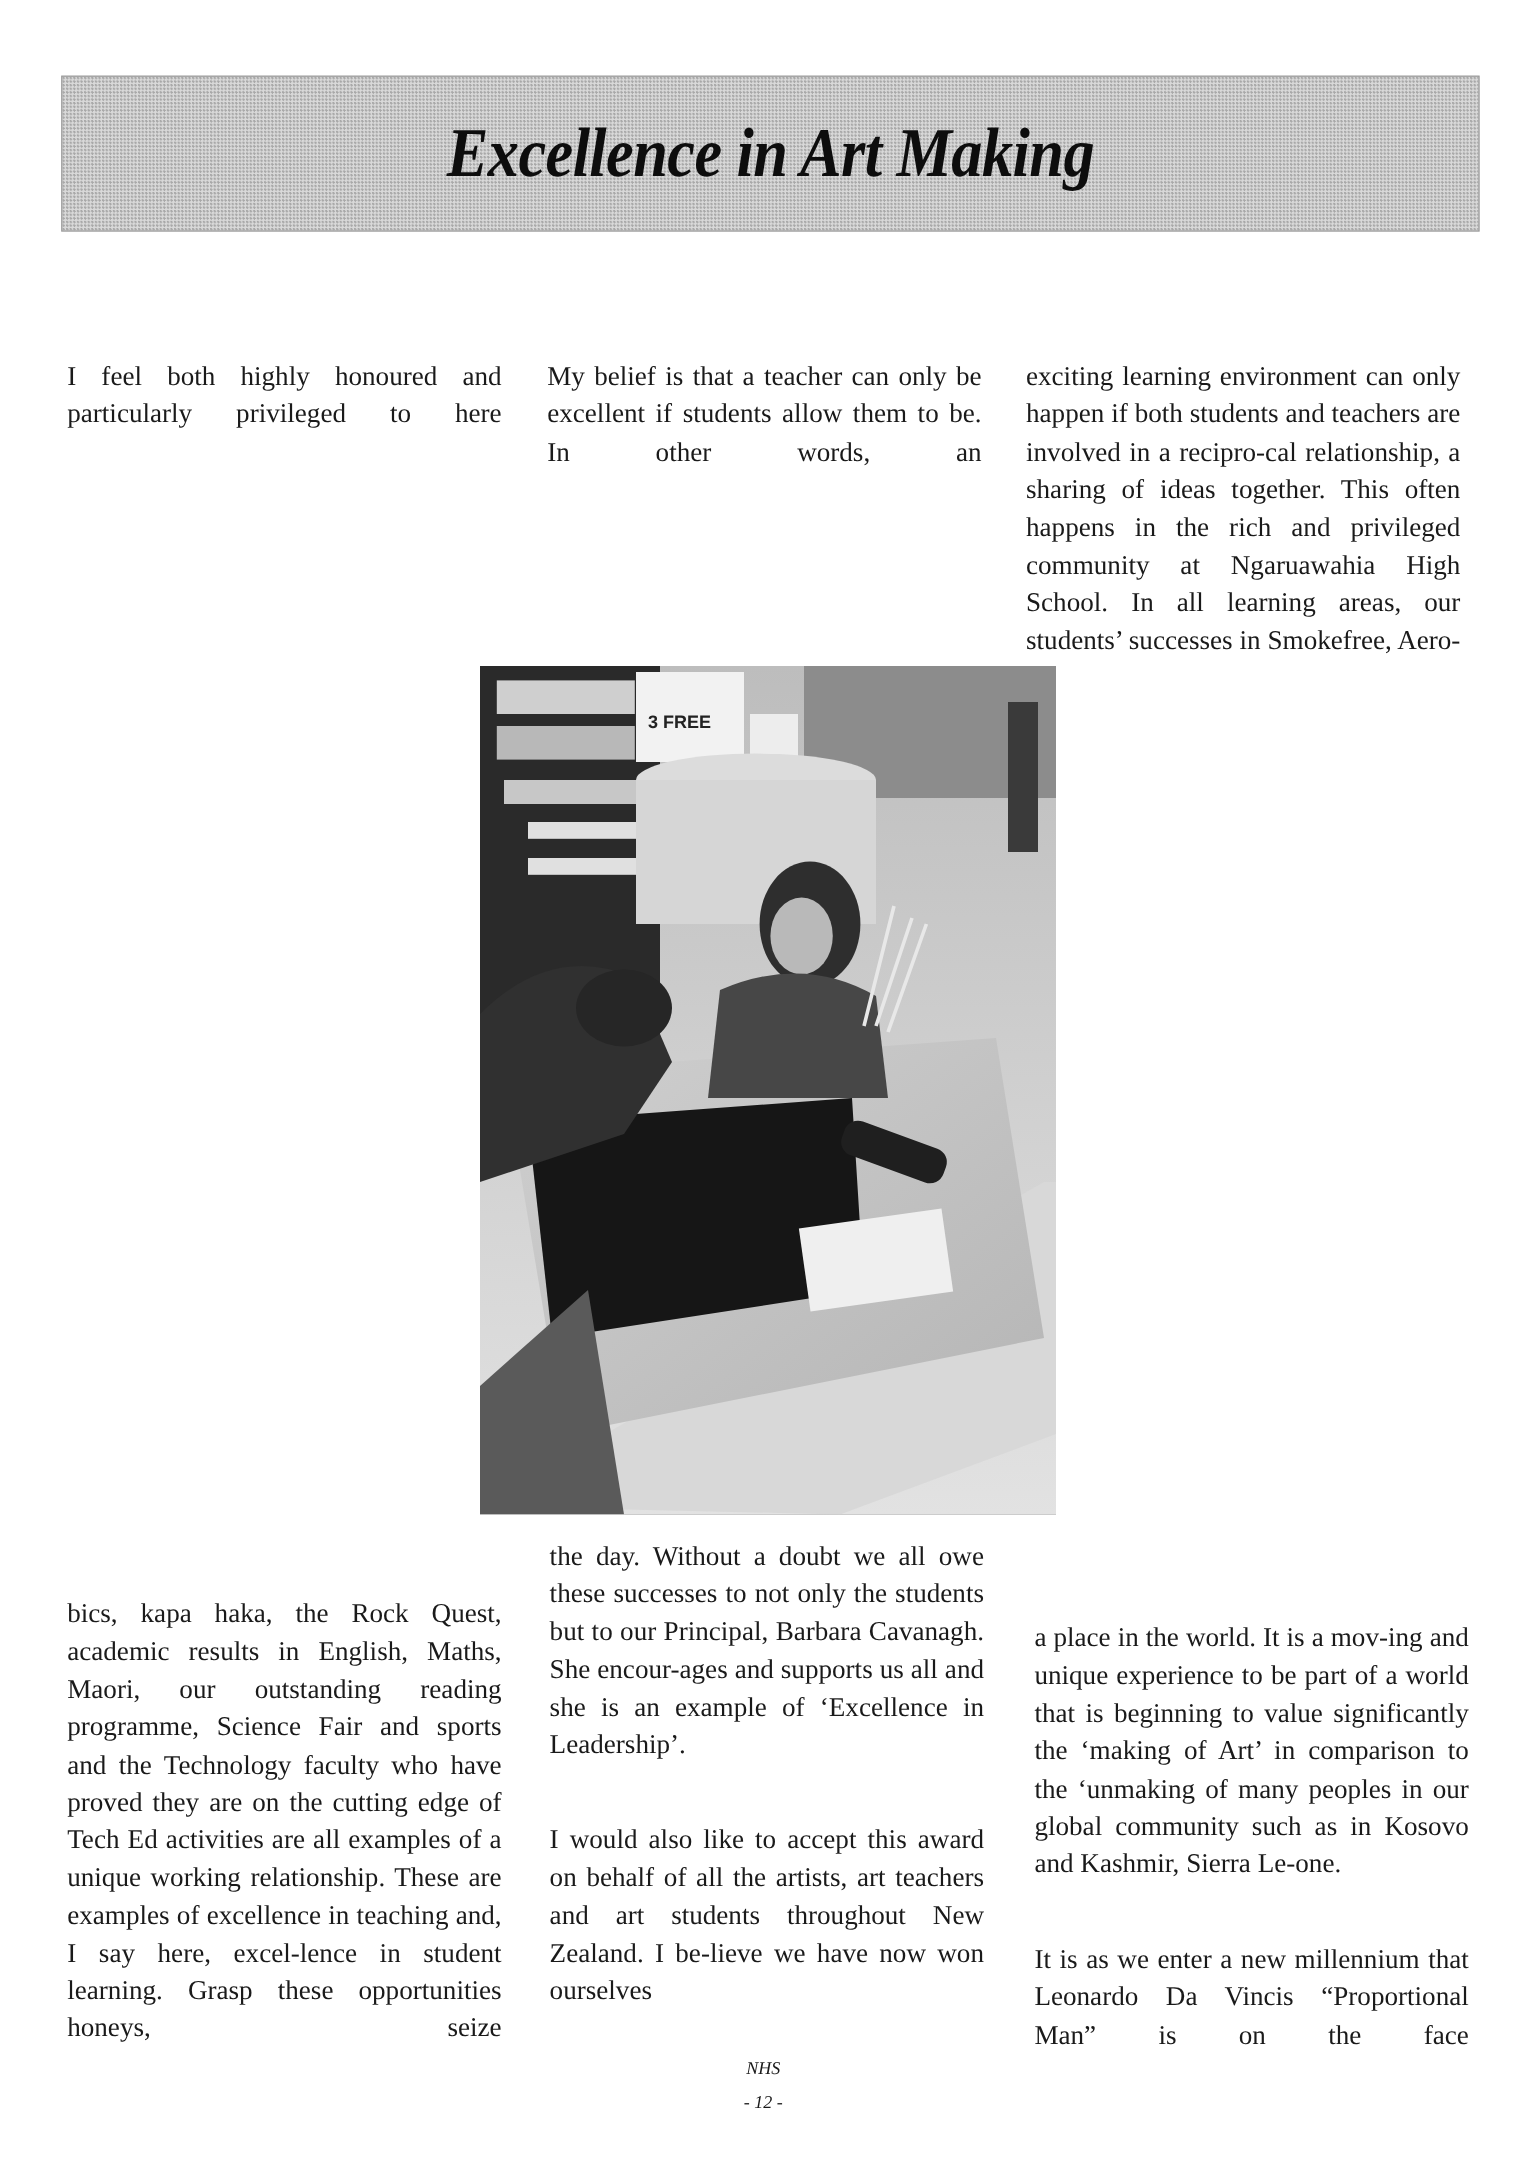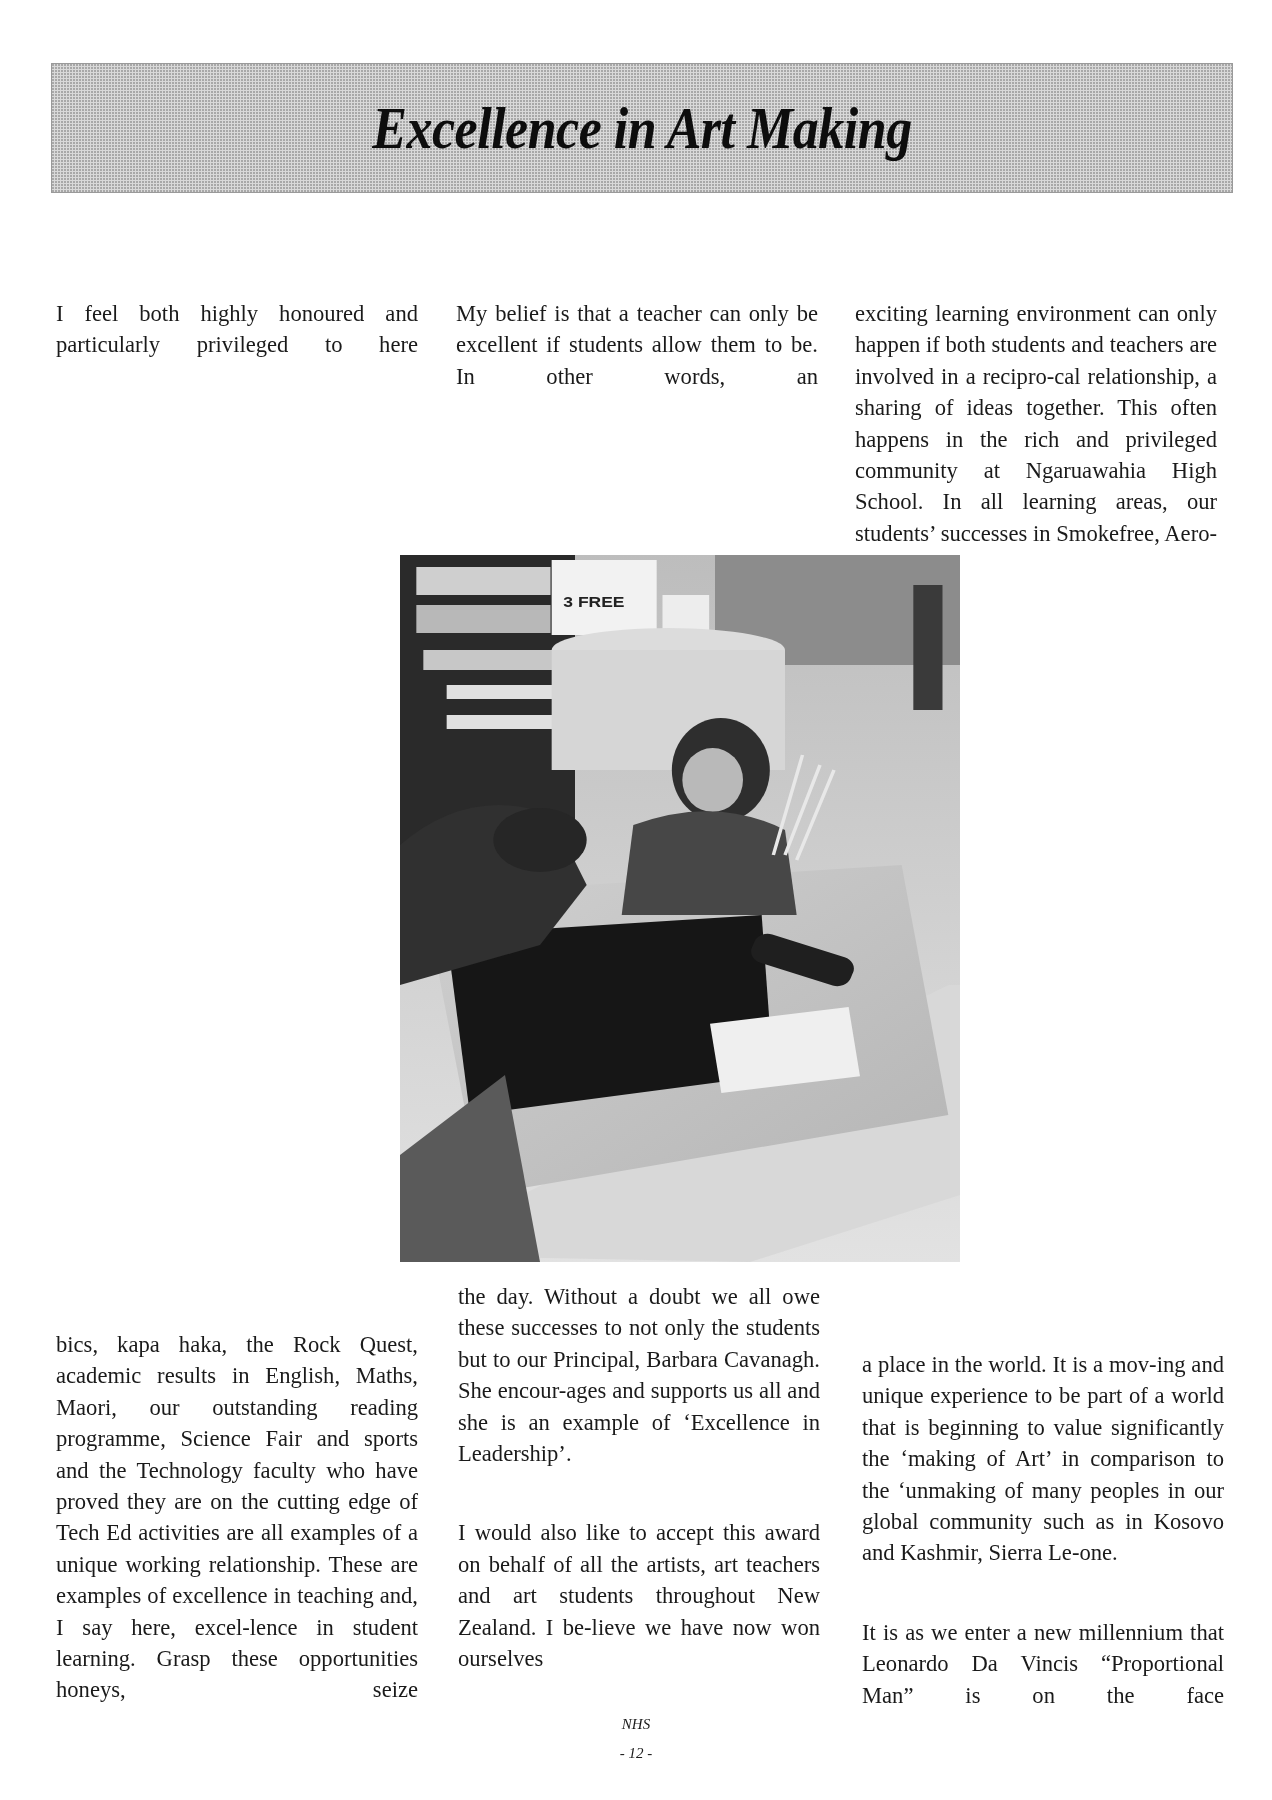--- a/index.html
+++ b/index.html
@@ -22,21 +22,21 @@
   .col p:last-child { margin-bottom: 0; }
   .col p.last-line { text-align-last: justify; margin-top: 48px; }
 
   #c1 { left: 56px;  top: 250px; }
   #c2 { left: 456px; top: 250px; }
   #c3 { left: 855px; top: 250px; }
   #c4 { left: 56px;  top: 1281px; }
   #c5 { left: 458px; top: 1281px; }
   #c6 { left: 862px; top: 1349px; }
 
-  .photo { position: absolute; left: 400px; top: 555px; width: 560px; height: 707px;
+  .photo { position: absolute; left: 400px; top: 555px; width: 480px; height: 707px;
     background: #7a7a7a; overflow: hidden; }
   .photo svg { display: block; width: 100%; height: 100%; }
 
   .footer { position: absolute; left: 0; width: 1272px; text-align: center;
     font-style: italic; font-size: 15px; color: #1a1a1a; }
   .footer.pub { top: 1716px; }
   .footer.page { top: 1745px; }
 </style>
 </head>
 <body>

